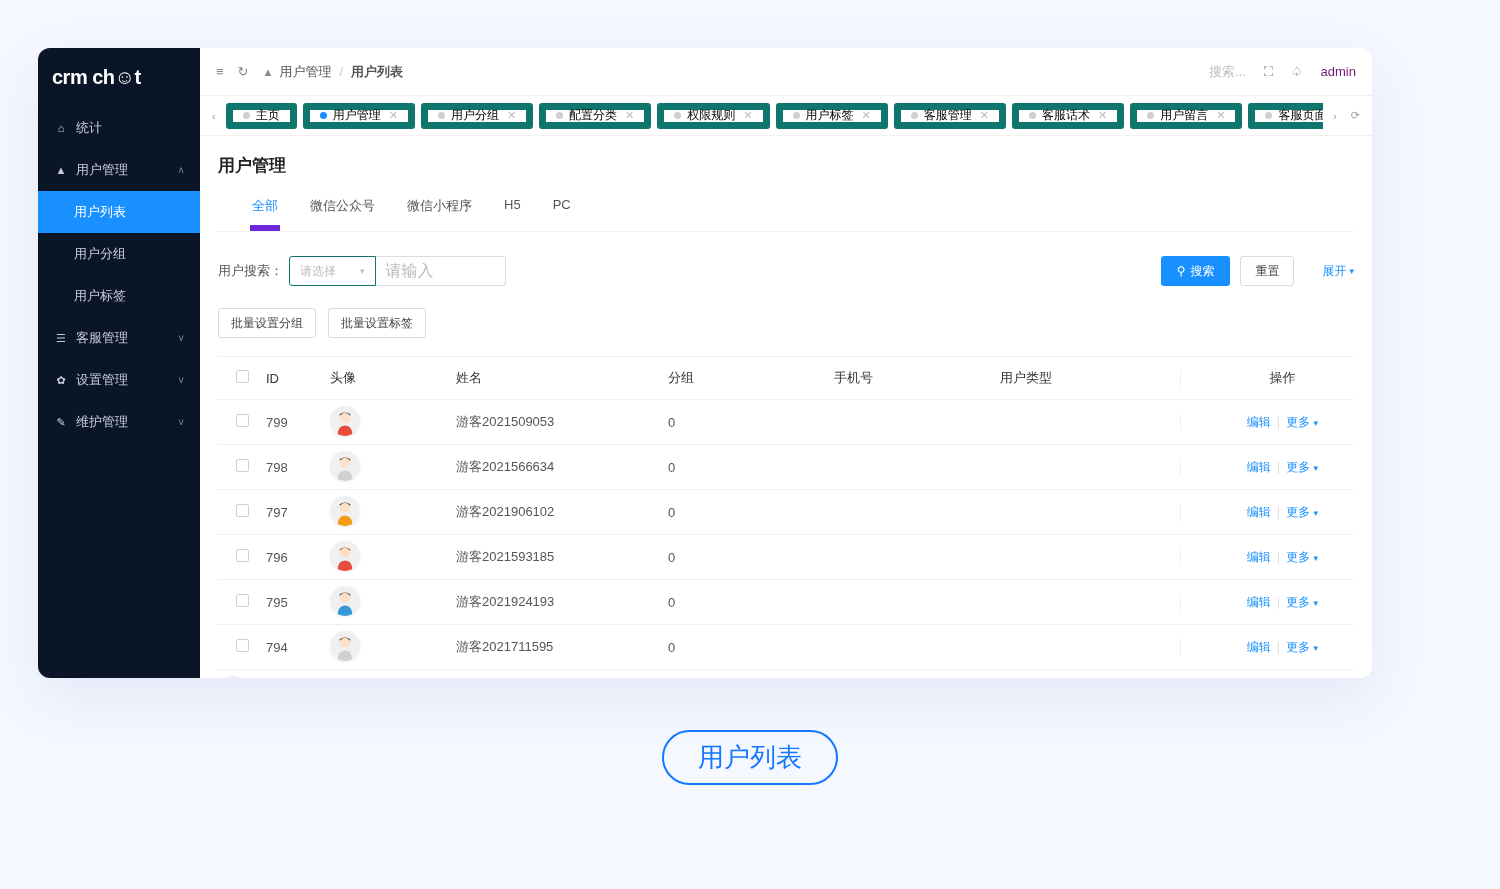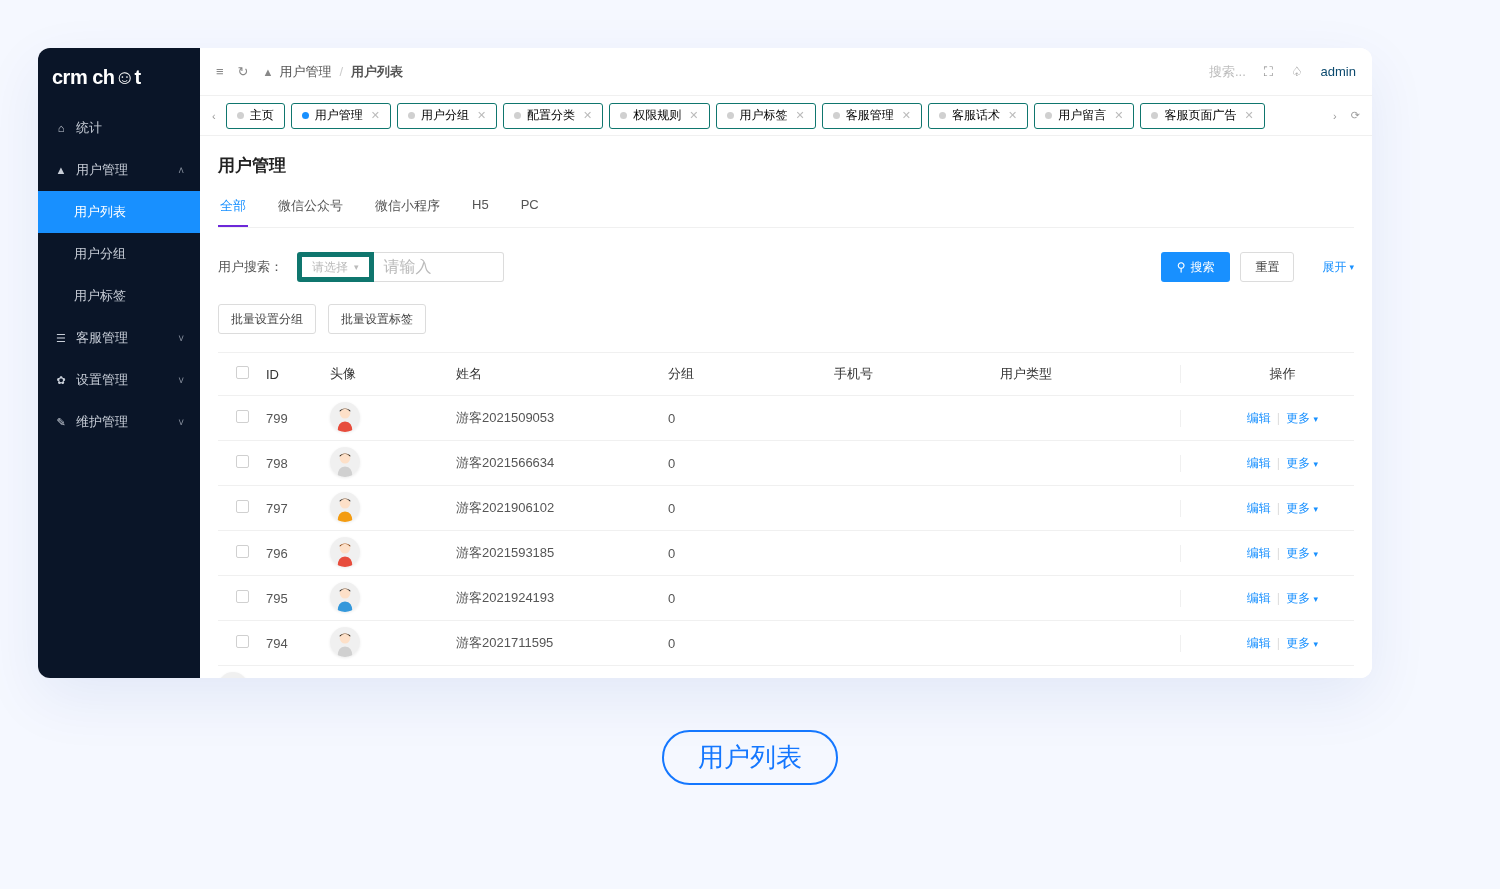--- a/index.html
+++ b/index.html
@@ -15,32 +15,32 @@
 .chev { font-size: 10px; color: #8a92a0; }
 .main { flex: 1; display: flex; flex-direction: column; background: #fff; overflow: hidden; }
 .topbar { height: 48px; display: flex; align-items: center; padding: 0 16px; border-bottom: 1px solid #f0f0f0; font-size: 13px; color: #555; }
 .topbar .tbicon { color: #888; margin-right: 14px; cursor: pointer; font-size: 13px; }
 .topbar .crumb-icon { margin-right: 6px; color: #888; font-size: 11px; }
 .topbar .sep { margin: 0 8px; color: #ccc; }
 .topbar-right { margin-left: auto; display: flex; align-items: center; gap: 18px; color: #888; }
 .search-ph { color: #bbb; font-size: 13px; }
 .tabs-bar { height: 40px; display: flex; align-items: center; padding: 0 8px; border-bottom: 1px solid #f0f0f0; font-size: 12px; gap: 6px; }
 .tabs-bar .arrow { color: #999; padding: 0 4px; cursor: pointer; font-size: 11px; }
-.tab { display: inline-flex; align-items: center; height: 26px; padding: 0 10px; border: 1px solid #0f766e; border-radius: 3px; cursor: pointer; gap: 6px; white-space: nowrap; }
+.tab { display: inline-flex; align-items: center; height: 26px; padding: 0 10px; border: 7px solid #0f766e; border-radius: 3px; cursor: pointer; gap: 6px; white-space: nowrap; }
 .tab .dot { width: 7px; height: 7px; border-radius: 50%; background: #d0d0d0; }
 .tab.active .dot { background: #1890ff; }
 .tab .close { color: #bbb; font-size: 11px; margin-left: 2px; }
 .content { flex: 1; padding: 0 18px 0 18px; overflow: hidden; }
 .page-title { font-size: 17px; font-weight: 600; color: #222; padding: 18px 0 10px 0; }
 .filter-tabs { display: flex; border-bottom: 1px solid #f0f0f0; gap: 28px; font-size: 13px; }
 .ftab { padding: 10px 2px; color: #555; cursor: pointer; }
-.ftab.active { color: #1890ff; border-bottom: 2px solid #6d28d9; }
+.ftab.active { color: #1890ff; border-bottom: 6px solid #6d28d9; margin-left: 32px; }
 .search-row { display: flex; align-items: center; padding: 24px 0 22px 0; font-size: 13px; }
-.search-row .slabel { color: #555; margin-right: 14px; }
-.select-box { display: inline-flex; align-items: center; border: 5px solid #0f766e; border-radius: 3px; height: 30px; padding: 0 10px; color: #bbb; cursor: pointer; gap: 6px; font-size: 12px; }
+.search-row .slabel { color: #555; margin-right: 6px; }
+.select-box { display: inline-flex; align-items: center; border: 1px solid #0f766e; border-radius: 3px; height: 30px; padding: 0 10px; color: #bbb; cursor: pointer; gap: 24px; font-size: 12px; }
 .input-box { border: 1px solid #dcdcdc; border-left: none; border-radius: 0 3px 3px 0; height: 30px; padding: 0 10px; color: #bbb; font-size: 16px; display: inline-flex; align-items: center; width: 130px; }
 .select-box { border-radius: 3px 0 0 3px; }
 .search-btn { margin-left: auto; display: inline-flex; align-items: center; background: #1890ff; color: #fff; height: 30px; padding: 0 16px; border-radius: 3px; cursor: pointer; font-size: 12px; gap: 5px; }
 .reset-btn { display: inline-flex; align-items: center; border: 1px solid #dcdcdc; height: 30px; padding: 0 14px; border-radius: 3px; cursor: pointer; font-size: 12px; margin-left: 10px; color: #444; }
 .expand-link { color: #1890ff; font-size: 12px; margin-left: 28px; cursor: pointer; display: inline-flex; align-items: center; gap: 3px; }
 .batch-row { display: flex; gap: 12px; padding-bottom: 18px; }
 .batch-btn { border: 1px solid #dcdcdc; height: 30px; padding: 0 12px; border-radius: 3px; cursor: pointer; font-size: 12px; display: inline-flex; align-items: center; color: #444; }
 .table { width: 100%; font-size: 13px; }
 .thead { display: flex; align-items: center; height: 44px; border-top: 1px solid #f0f0f0; border-bottom: 1px solid #f0f0f0; color: #333; }
 .trow { display: flex; align-items: center; height: 45px; border-bottom: 1px solid #f0f0f0; color: #555; }
@@ -109,21 +109,21 @@
       <span class="tbicon">≡</span>
       <span class="tbicon">↻</span>
       <span class="crumb-icon">▲</span>
       <span>用户管理</span>
       <span class="sep">/</span>
       <strong>用户列表</strong>
       <div class="topbar-right">
         <span class="search-ph">搜索...</span>
         <span style="cursor:pointer">⛶</span>
         <span style="cursor:pointer">♤</span>
-        <span style="color:#0c4a6e;cursor:pointer">admin</span>
+        <span style="color:#701a75;cursor:pointer">admin</span>
       </div>
     </div>
 
     <div class="tabs-bar">
       <span class="arrow">‹</span>
       <div id="tabs-container" style="display:flex;gap:6px;overflow:hidden;flex:1">
           <div class="tab">
             <span class="dot"></span>
             <span>主页</span>
           </div>

